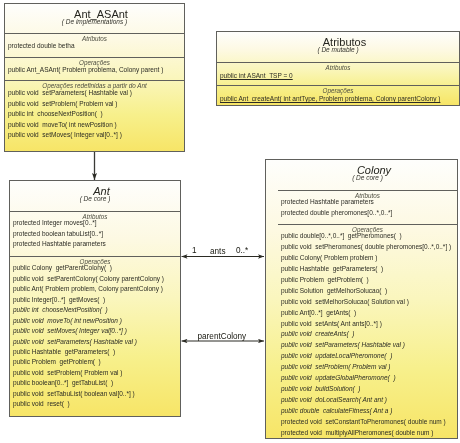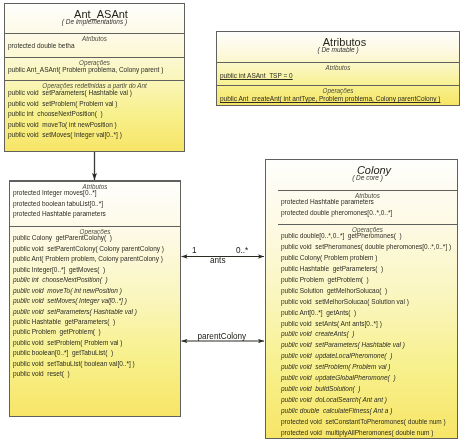--- a/index.html
+++ b/index.html
@@ -77,20 +77,24 @@
       <div class="sec divider" style="height: 23px; flex: 0 0 auto;">
         <div class="seclabel">Atributos</div>
         <div class="row stat">public int ASAnt_TSP = 0</div>
       </div>
       <div class="sec divider" style="height: 20px; flex: 0 0 auto;">
         <div class="seclabel">Operações</div>
         <div class="row stat">public Ant  createAnt( int antType, Problem problema, Colony parentColony )</div>
       </div>
     </div>
     <div class="uml" style="left: 9px; top: 180px; width: 172px; height: 237px;">
+      <div class="sec hdr" style="flex: 1 1 auto;">
+        <div class="cname abs" style="top: 5.2px;">Ant</div>
+        <div class="cstereo" style="top: 15.2px;">( De core )</div>
+      </div>
       <div class="sec divider" style="height: 45px; flex: 0 0 auto; --lmb: -1.4px;">
         <div class="seclabel">Atributos</div>
         <div class="row">protected Integer moves[0..*]</div>
         <div class="row">protected boolean tabuList[0..*]</div>
         <div class="row">protected Hashtable parameters</div>
       </div>
       <div class="sec divider" style="height: 160px; flex: 0 0 auto; --lh: 10.45px; --lmb: -1.4px;">
         <div class="seclabel">Operações</div>
         <div class="row">public Colony  getParentColony(  )</div>
         <div class="row">public void  setParentColony( Colony parentColony )</div>
@@ -135,16 +139,16 @@
         <div class="row it">public void  setProblem( Problem val )</div>
         <div class="row it">public void  updateGlobalPheromone(  )</div>
         <div class="row it">public void  buildSolution(  )</div>
         <div class="row it">public void  doLocalSearch( Ant ant )</div>
         <div class="row it">public double  calculateFitness( Ant a )</div>
         <div class="row">protected void  setConstantToPheromones( double num )</div>
         <div class="row">protected void  multiplyAllPheromones( double num )</div>
       </div>
     </div>
     <div class="linklabel" style="left: 192px; top: 246px;">1</div>
-    <div class="linklabel" style="left: 210px; top: 256px;">ants</div>
+    <div class="linklabel" style="left: 210px; top: 247px;">ants</div>
     <div class="linklabel" style="left: 236px; top: 246px;">0..*</div>
     <div class="linklabel" style="left: 197.5px; top: 332px; text-align: center;">parentColony</div>
   </div>
 
 </body></html>

